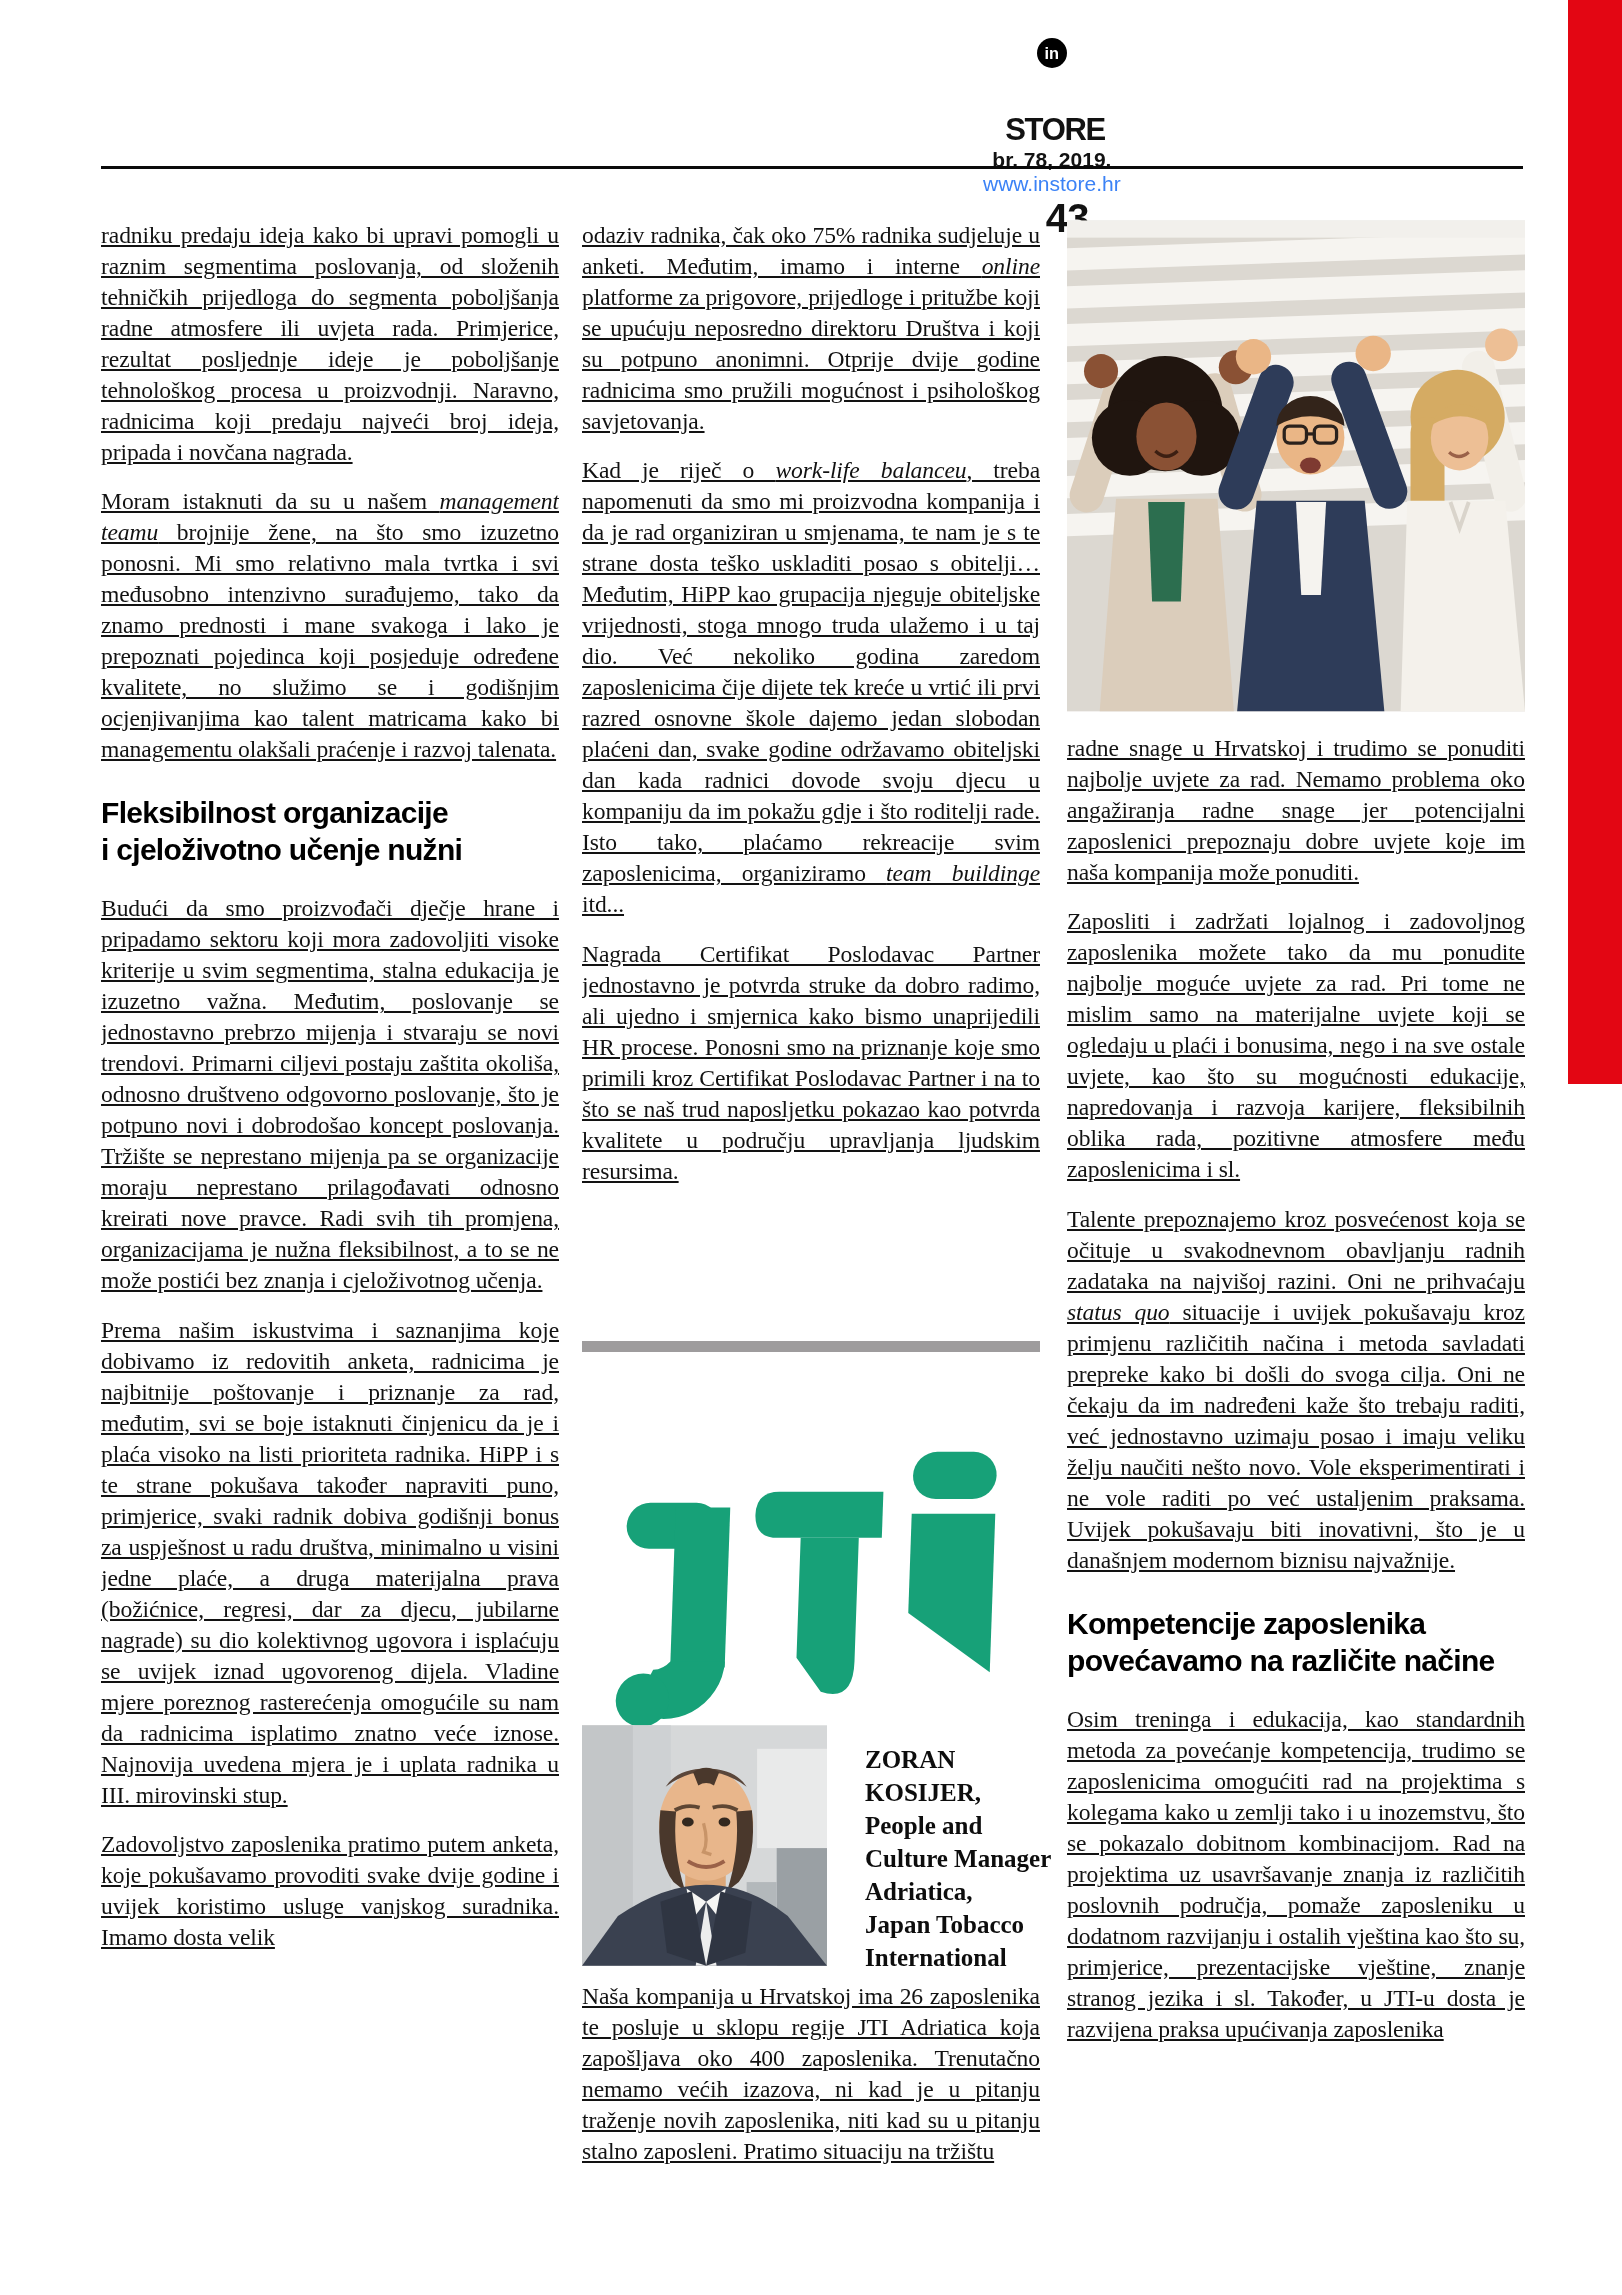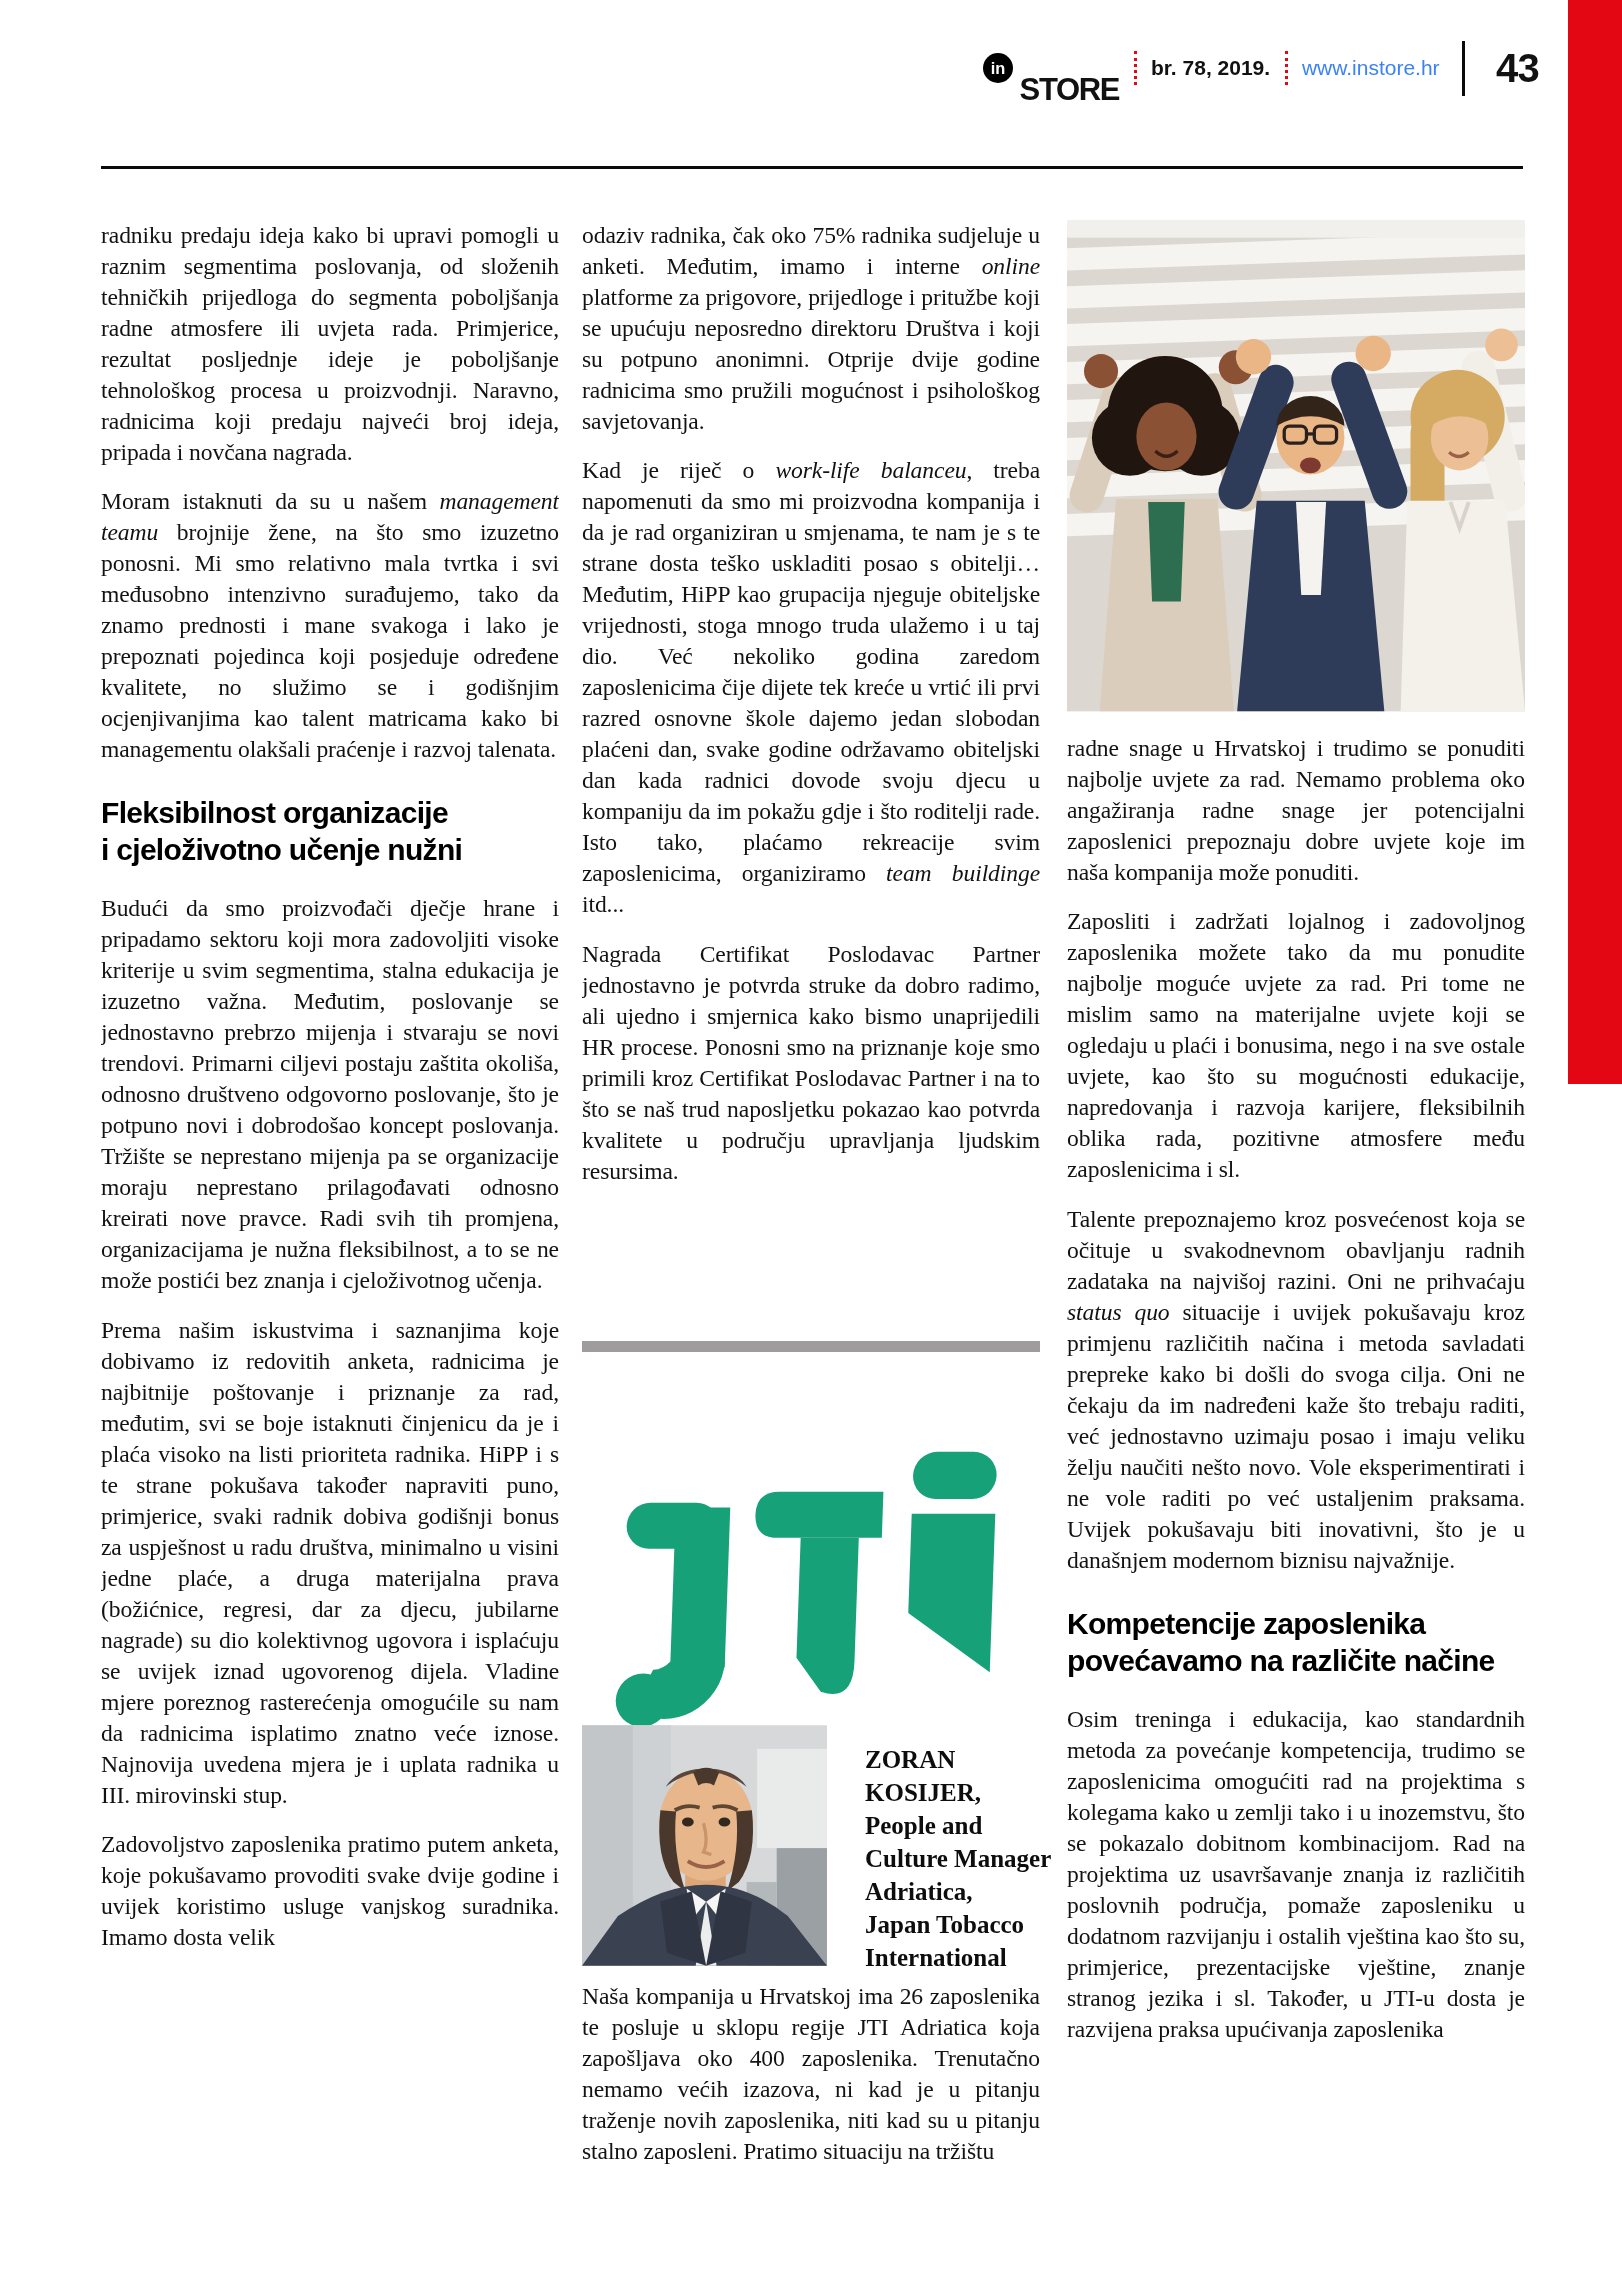--- a/index.html
+++ b/index.html
@@ -2,37 +2,37 @@
 <html lang="hr" style="font-size:10.5px"><head>
 <meta charset="utf-8">
 <style>
   html,body{margin:0;padding:0;background:#9a9a9a;}
   .page{
     position:relative;width:1623px;height:2295px;background:#ffffff;
     margin:0 auto;overflow:hidden;
     font-family:"Liberation Serif", serif;color:#121212;
   }
   
-  .hdr{position:absolute;top:38px;left:983px;height:60px;display:flex;align-items:center;}
+  .hdr{position:absolute;top:38px;left:983px;height:60px;display:flex;align-items:center;flex-direction:column;}
   .logo-circle{
     width:30px;height:30px;border-radius:50%;background:#000;color:#fff;
     display:flex;align-items:center;justify-content:center;
     font-family:"Liberation Sans",sans-serif;font-weight:bold;font-size:16.4px;flex:none;
   }
   .logo-store{font-family:"Liberation Sans",sans-serif;font-weight:bold;font-size:31px;letter-spacing:-1.3px;margin-left:6.5px;margin-top:44px;}
   .hdr-dots{height:34px;width:0;border-left:3.9px dotted #e30613;margin:0 14.4px;}
   .hdr-issue{font-family:"Liberation Sans",sans-serif;font-weight:bold;font-size:21px;}
   .hdr-site{font-family:"Liberation Sans",sans-serif;font-size:21px;color:#3b82f6;}
   .hdr-vline{width:3.3px;height:55px;background:#0a0a0a;margin-left:22px;}
   .hdr-pageno{font-family:"Liberation Sans",sans-serif;font-weight:bold;font-size:40px;margin-left:31px;letter-spacing:-0.7px;}
   .rule{position:absolute;top:166px;left:101px;width:1422px;height:2.6px;background:#0a0a0a;}
   .redbar{position:absolute;top:0;right:0;width:55px;height:1084px;background:#e30613;}
   
   .col{position:absolute;width:458px;font-size:23.6px;line-height:31px;text-align:justify;letter-spacing:-0.1px;}
-  .col p{margin:0 0 18.3px;hyphens:auto;}
+  .col p{margin:0 0 18.3px;hyphens:auto;text-decoration:underline;}
   .subhead{
     font-family:"Liberation Sans",sans-serif;font-weight:bold;font-size:30px;line-height:37px;
     letter-spacing:-0.7px;margin:29px 0 25px;text-align:left;color:#000000;
   }
   #col1{left:101px;top:220px;height:2068px;overflow:hidden;}
   #col2top{left:582px;top:220px;height:1112px;overflow:hidden;}
   #col2bottom{left:582px;top:1981px;height:294px;overflow:hidden;}
   #col3text{left:1067px;top:733px;height:1544px;overflow:hidden;}
   .divider{position:absolute;left:582px;top:1341px;width:458px;height:10.5px;background:#9e9c9d;}
   

